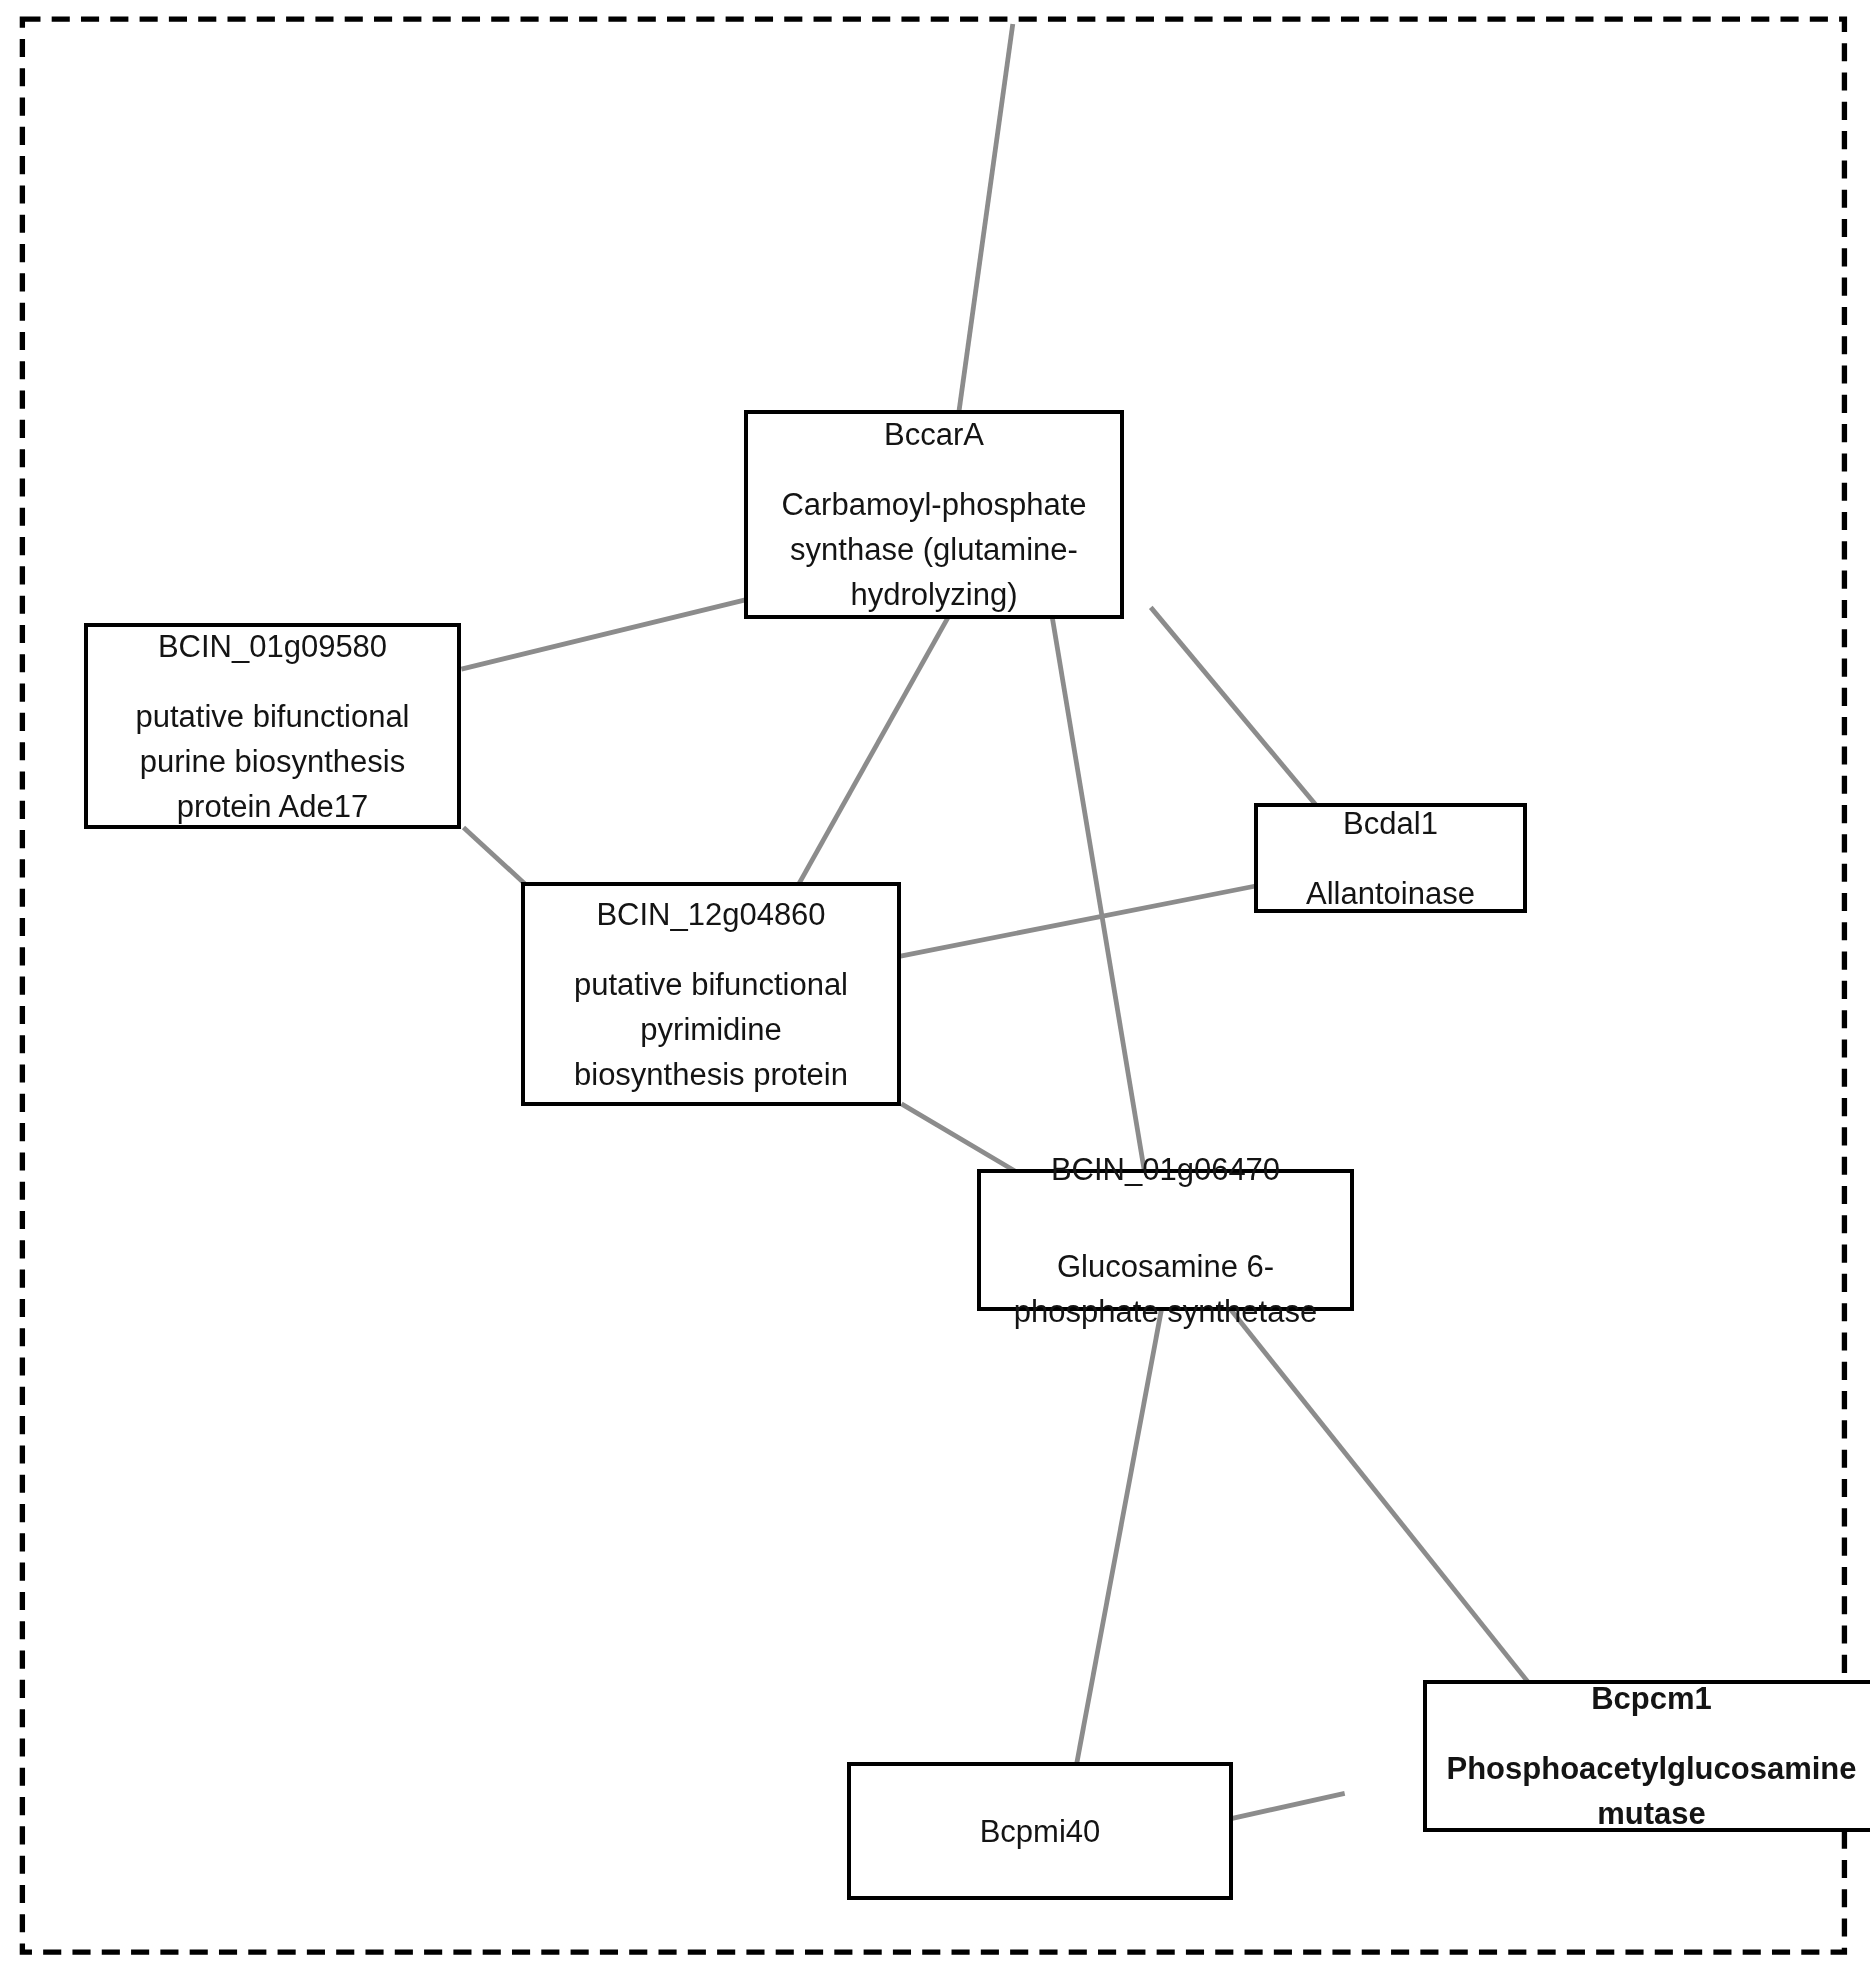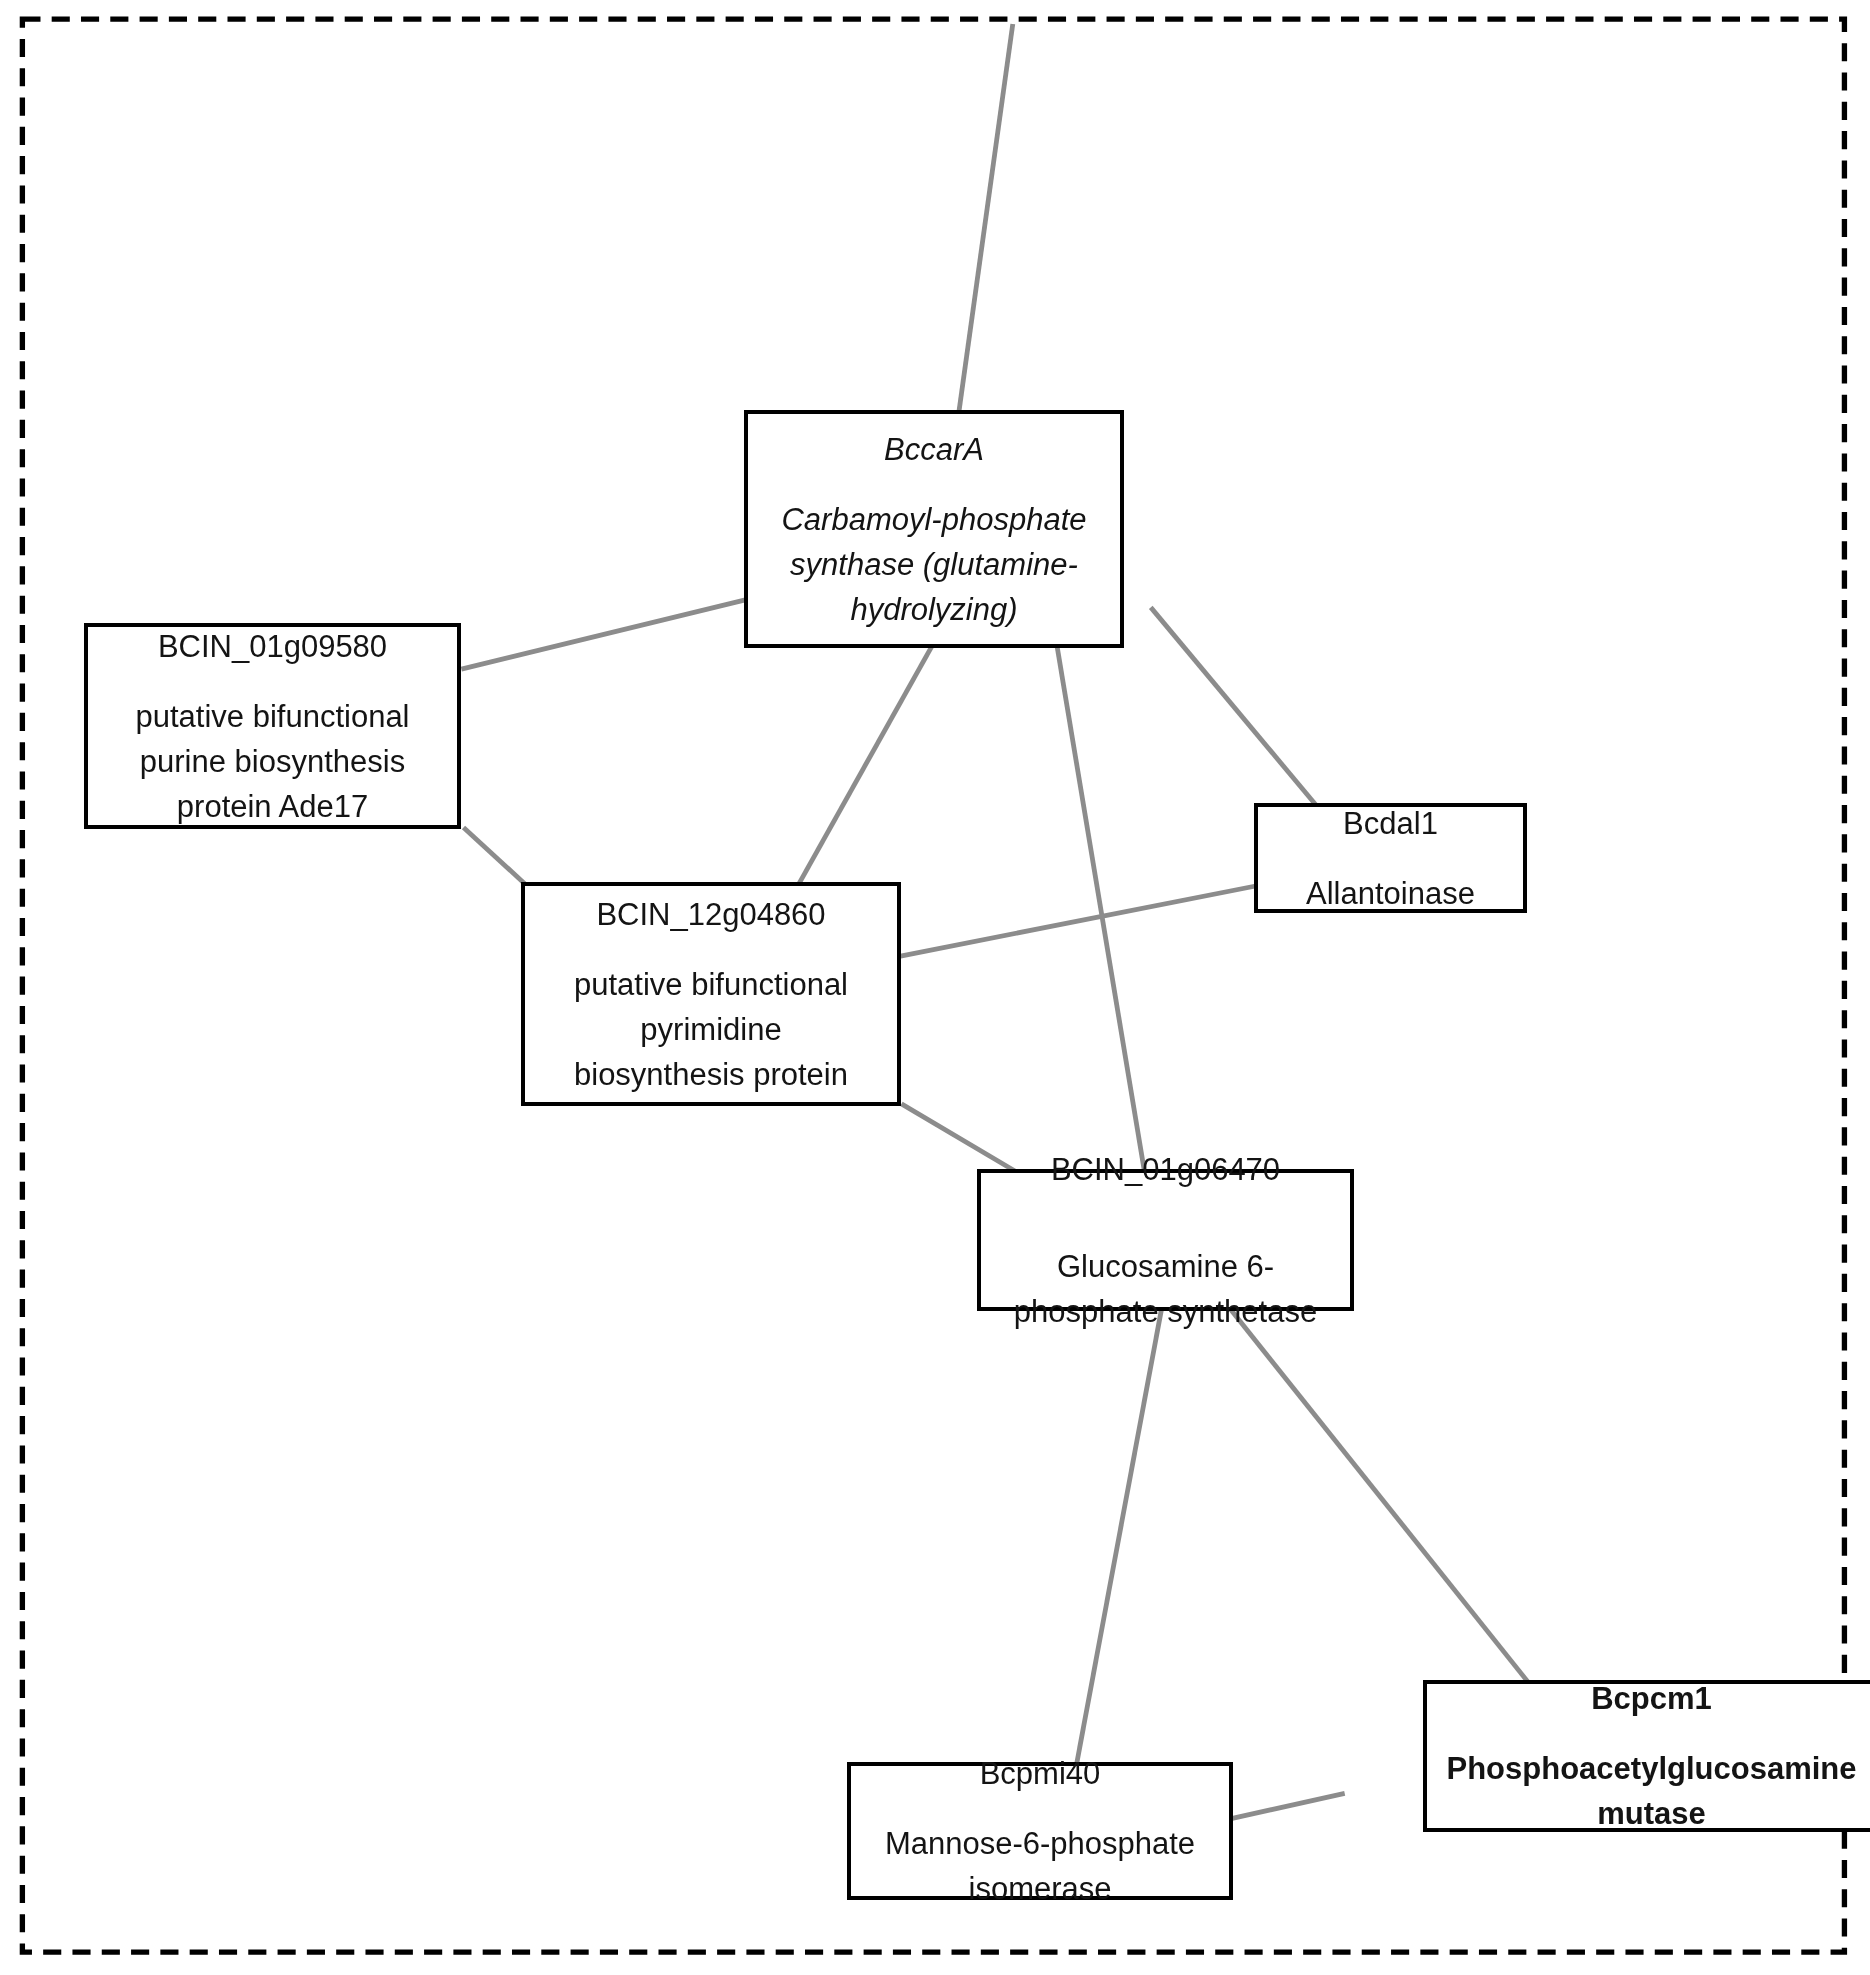--- a/index.html
+++ b/index.html
@@ -58,21 +58,21 @@
     <line x1="1790" y1="1140" x2="1500" y2="1658" stroke="#8c8c8c" stroke-width="9"></line>
     <line x1="1972" y1="1140" x2="2148" y2="2198" stroke="#8c8c8c" stroke-width="9"></line>
     <line x1="2160" y1="1140" x2="2470" y2="1511" stroke="#8c8c8c" stroke-width="9"></line>
     <line x1="1688" y1="1795" x2="2357" y2="1663" stroke="#8c8c8c" stroke-width="9"></line>
     <line x1="1692" y1="2072" x2="1905" y2="2198" stroke="#8c8c8c" stroke-width="9"></line>
     <line x1="2180" y1="2458" x2="2021" y2="3310" stroke="#8c8c8c" stroke-width="9"></line>
     <line x1="2310" y1="2458" x2="2868" y2="3157" stroke="#8c8c8c" stroke-width="9"></line>
     <line x1="2313" y1="3413" x2="2524" y2="3366" stroke="#8c8c8c" stroke-width="9"></line>
   </svg>
 
-<div class="node" style="left: 744px; top: 410px; width: 380px; height: 238px; font-style: italic;">
+<div class="node" style="left: 744px; top: 410px; width: 380px; height: 209px;">
   <div class="node-id">BccarA</div>
   <div class="node-desc">
     <div>Carbamoyl-phosphate</div>
     <div>synthase (glutamine-</div>
     <div>hydrolyzing)</div>
   </div>
 </div>
 
 <div class="node" style="left: 84px; top: 623px; width: 377px; height: 206px;">
   <div class="node-id">BCIN_01g09580</div>
@@ -102,24 +102,20 @@
 <div class="node" style="left: 977px; top: 1169px; width: 377px; height: 142px; gap: 27px;">
   <div class="node-id">BCIN_01g06470</div>
   <div class="node-desc">
     <div>Glucosamine 6-</div>
     <div>phosphate synthetase</div>
   </div>
 </div>
 
 <div class="node" style="left: 847px; top: 1762px; width: 386px; height: 138px;">
   <div class="node-id">Bcpmi40</div>
-  <div class="node-desc">
-    <div>Mannose-6-phosphate</div>
-    <div>isomerase</div>
-  </div>
 </div>
 
 <div class="node" style="left: 1423px; top: 1680px; width: 457px; height: 152px; font-weight: bold;">
   <div class="node-id">Bcpcm1</div>
   <div class="node-desc">
     <div>Phosphoacetylglucosamine</div>
     <div>mutase</div>
   </div>
 </div>
 

